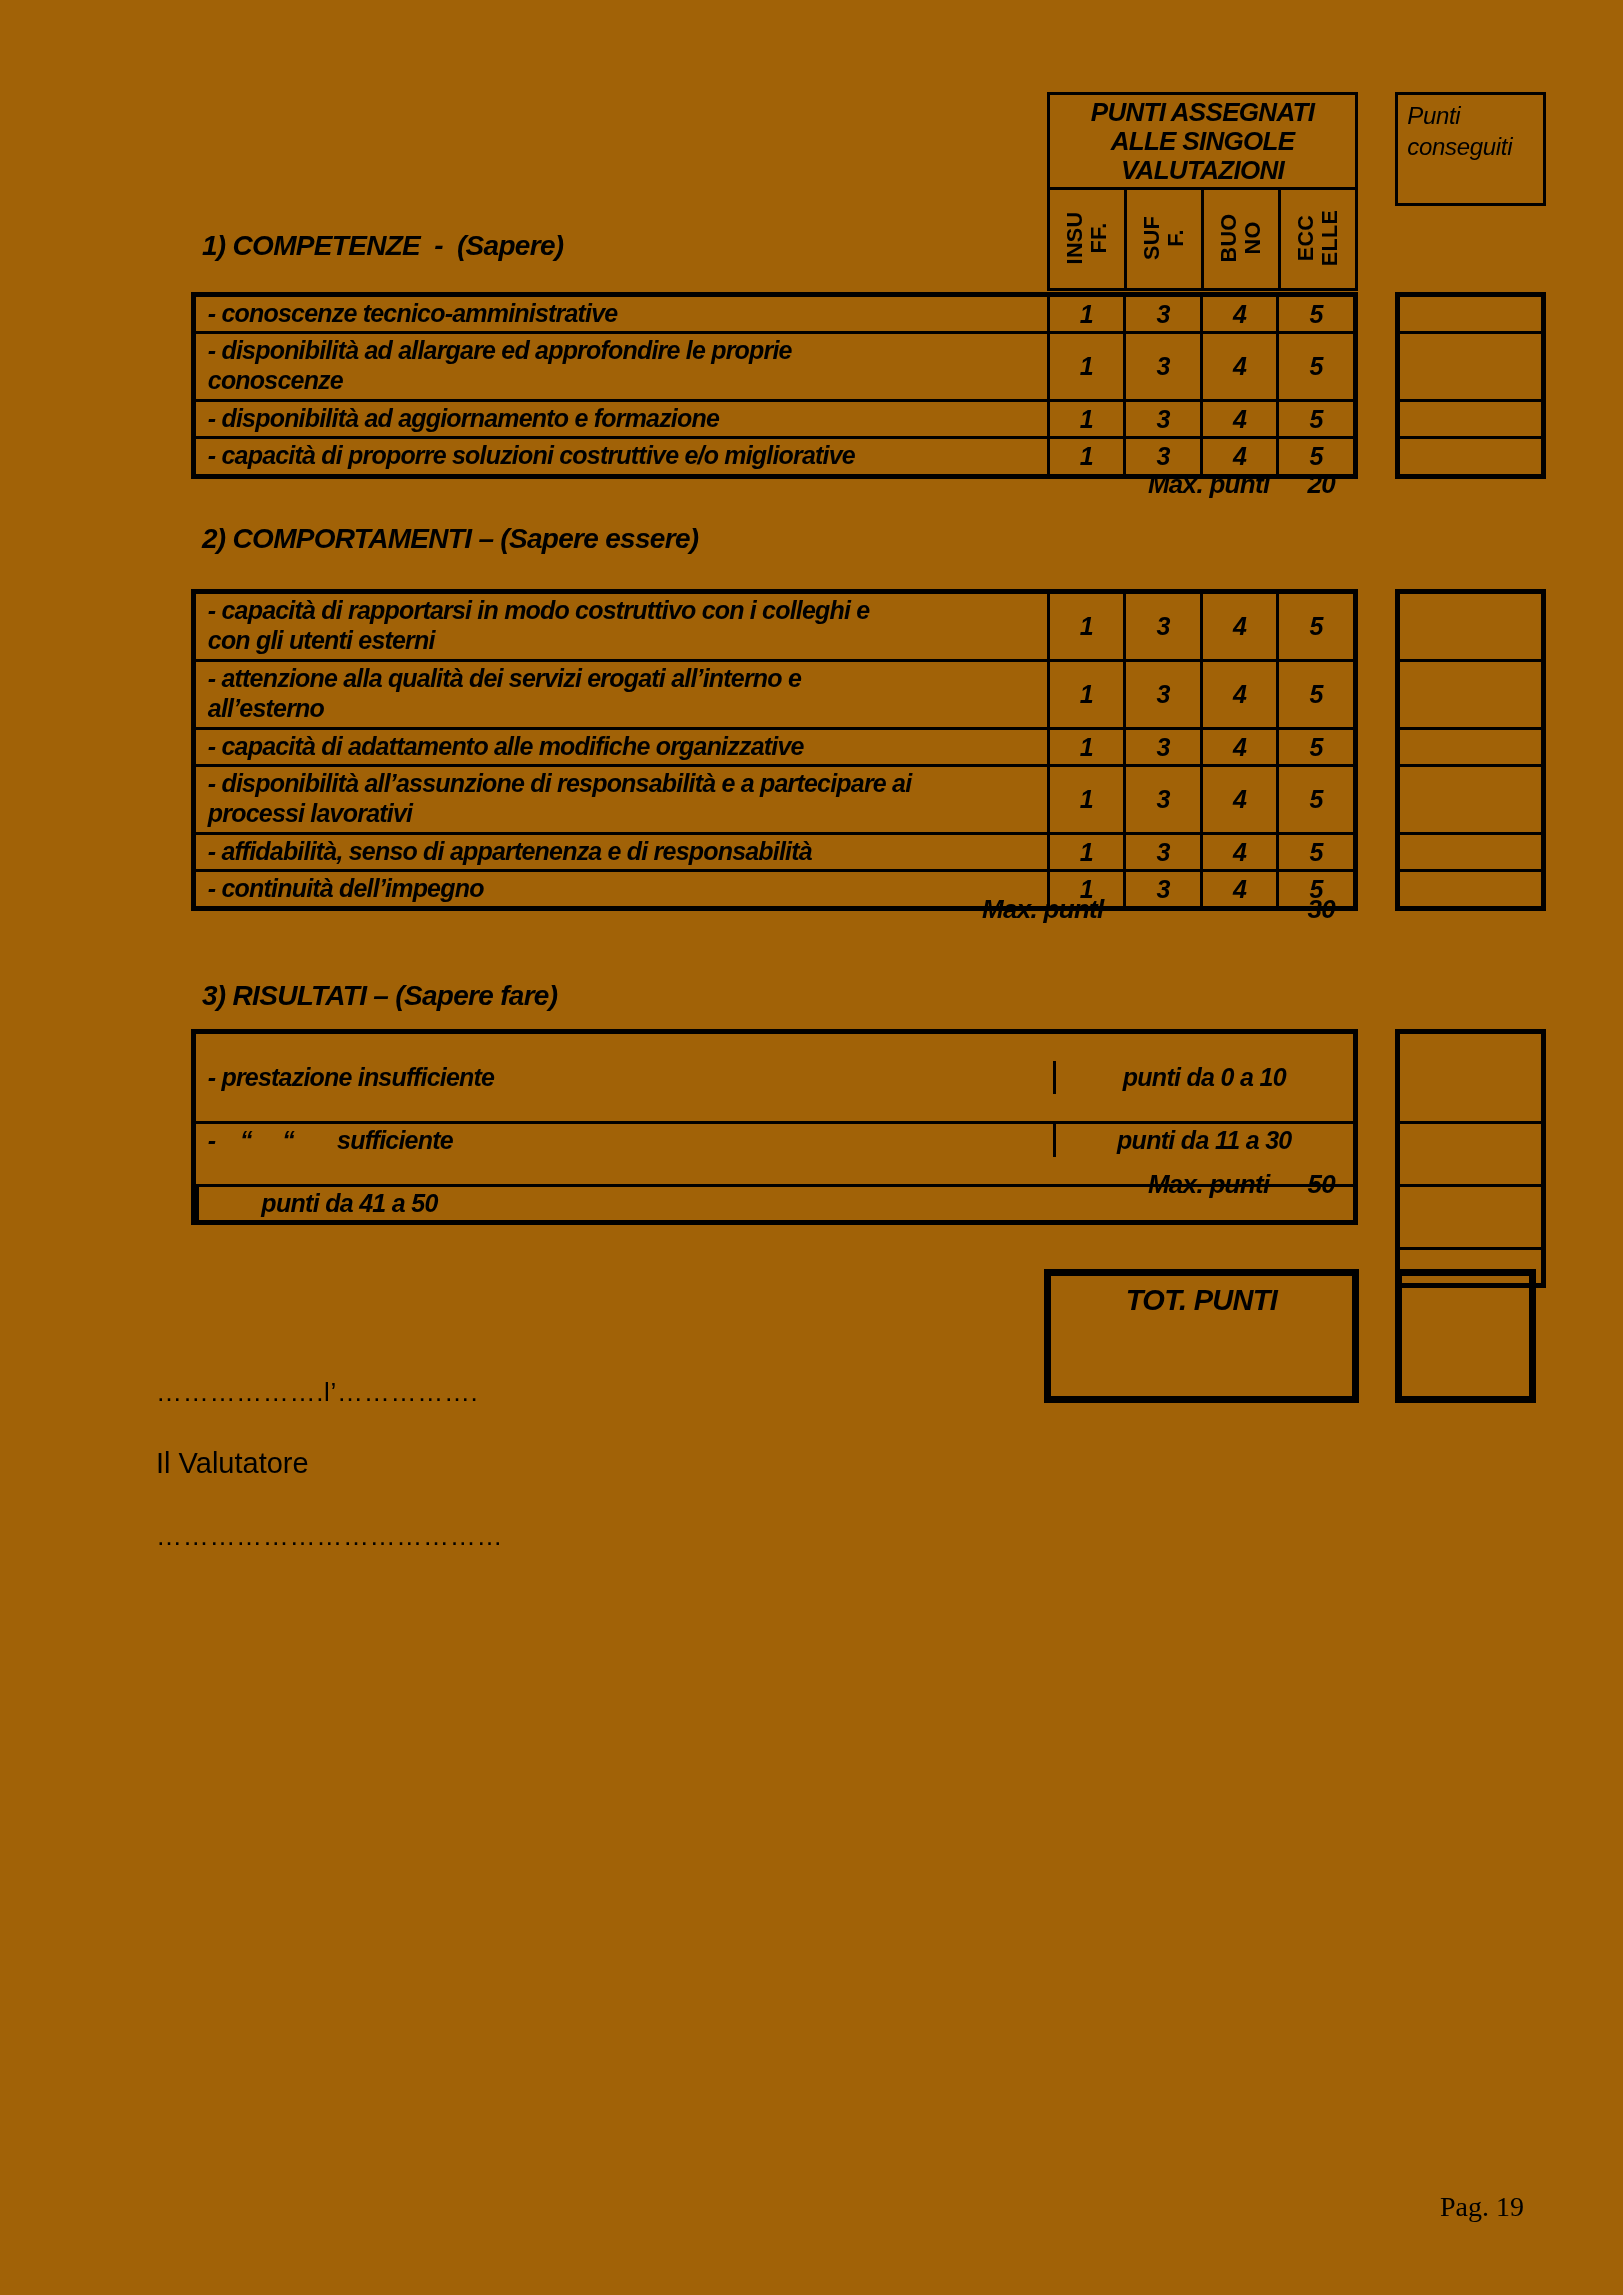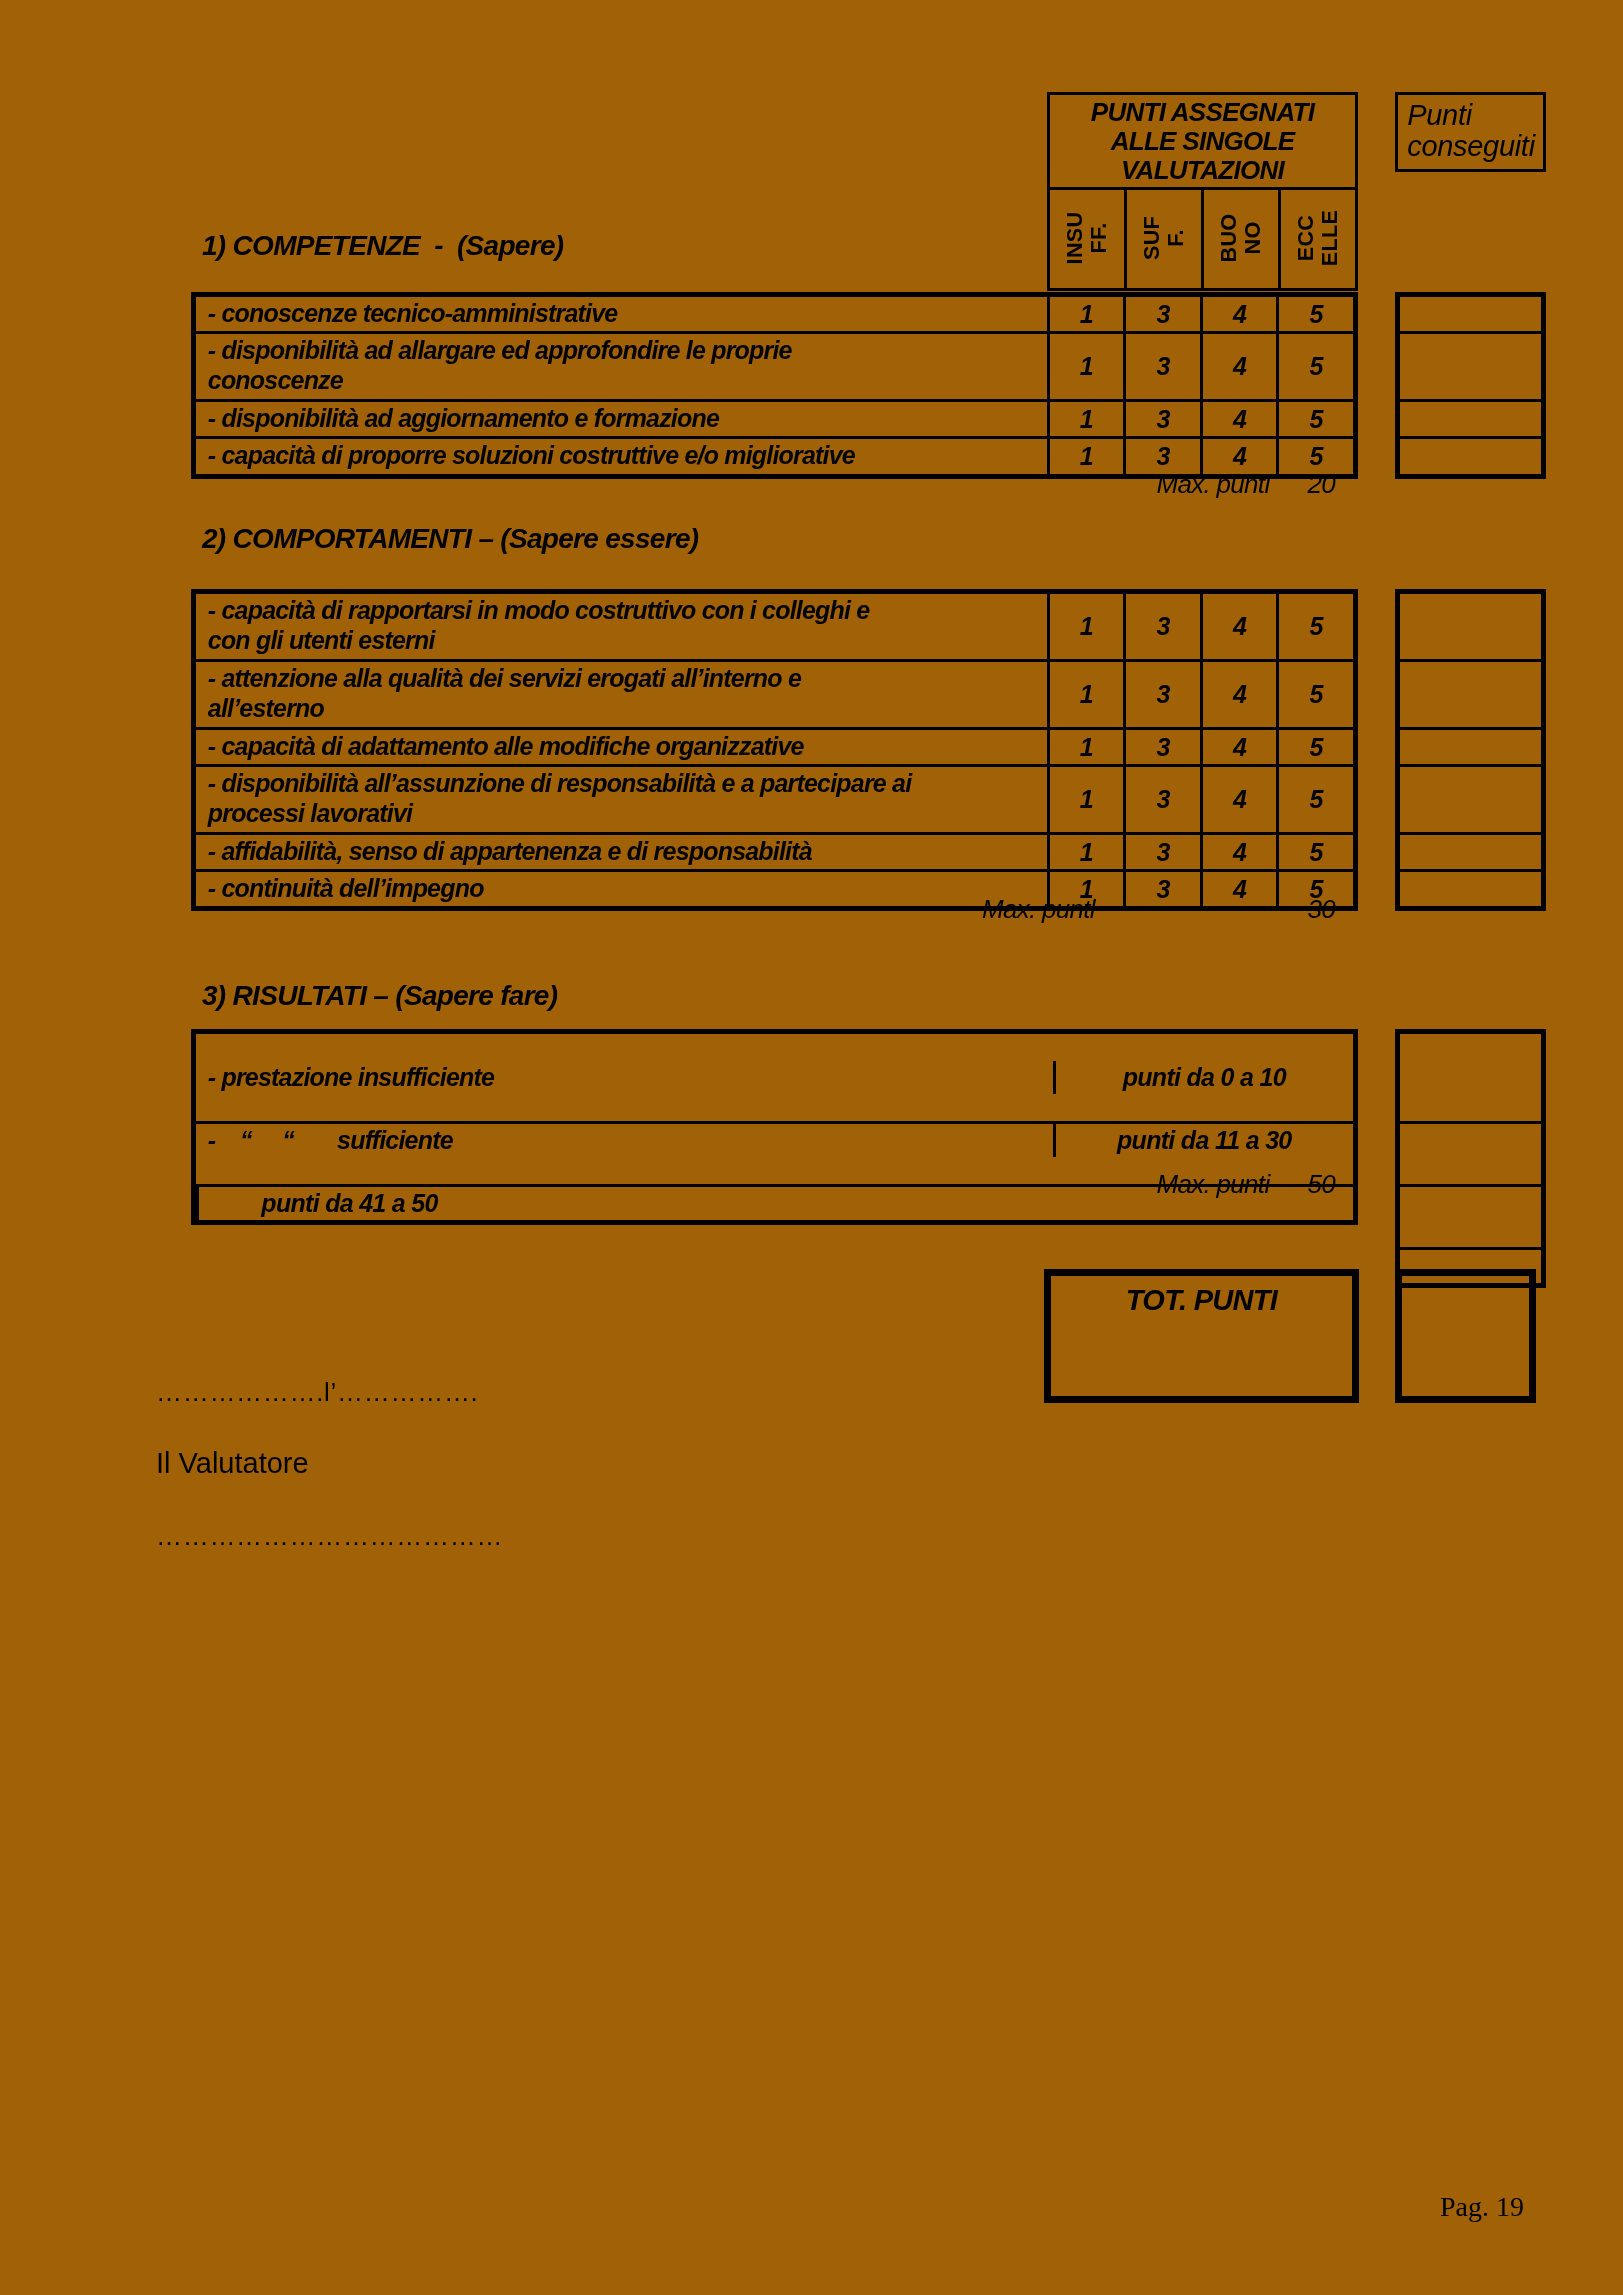--- a/index.html
+++ b/index.html
@@ -10,23 +10,23 @@
   .abs{position:absolute;box-sizing:border-box;}
   
   .hdr-box{
     left:1047px;top:92px;width:311px;height:98px;
     border:3.9px solid #000;text-align:center;padding-top:2.6px;
   }
   .hdr-box div{
     font-weight:bold;font-style:italic;font-size:26px;line-height:29.4px;letter-spacing:-0.7px;
   }
   .earned-box{
-    left:1395px;top:92px;width:151px;height:80px;
+    left:1395px;top:92px;width:151px;height:114px;
     border:3.9px solid #000;padding:5.2px 0 0 9.2px;
-    font-style:italic;font-size:29px;line-height:31px;letter-spacing:-0.3px;
+    font-style:italic;font-size:24px;line-height:31px;letter-spacing:-0.3px;
   }
   .ratings-strip{
     left:1047px;top:188px;width:311px;height:103px;
     border:3.9px solid #000;border-top:none;display:flex;
   }
   .rcell{flex:1;display:flex;align-items:center;justify-content:center;border-left:3.3px solid #000;}
   .rcell:first-child{border-left:none;}
   .vtext{transform:rotate(-90deg);text-align:center;}
   .vtext div{font-weight:bold;font-size:21.6px;line-height:24px;letter-spacing:0.3px;}
   
@@ -57,21 +57,21 @@
   .h52{height:34px;} .h100{height:65px;} .h54{height:35px;} .h50{height:33px;margin-top:27px;}
   
   .side{
     left:1395px;width:151px;border:5.9px solid #000;display:flex;flex-direction:column;
   }
   .srow{border-top:3.9px solid #000;}
   .srow:first-child{border-top:none;}
   
   .maxline{
     left:982px;width:353px;display:flex;justify-content:flex-end;gap:38px;
-    font-weight:normal;font-style:italic;font-size:26px;letter-spacing:-0.7px;
+    font-weight:bold;font-style:italic;font-size:26px;letter-spacing:-0.7px;
   }
   
   .tot-box{
     left:1044px;top:1269px;width:315px;height:134px;border:7.9px solid #000;
     text-align:center;padding-top:7.9px;
     font-weight:bold;font-style:italic;font-size:29px;letter-spacing:-0.7px;
   }
   .tot-empty{left:1395px;top:1269px;width:141px;height:134px;border:7.9px solid #000;}
   
   .dots{left:156px;font-size:26px;letter-spacing:0.7px;white-space:pre;}

